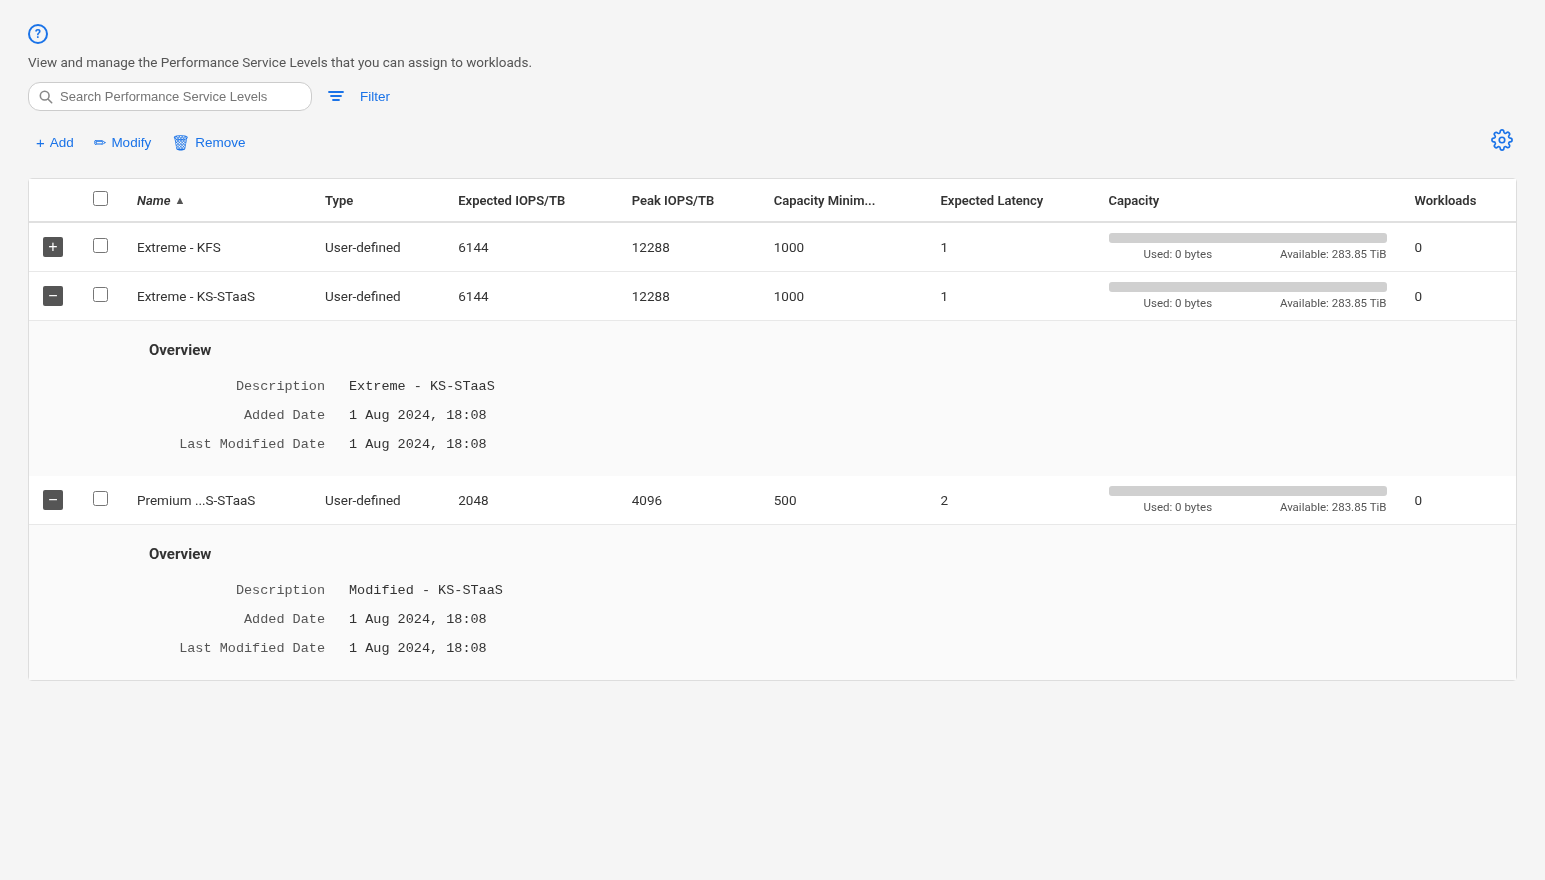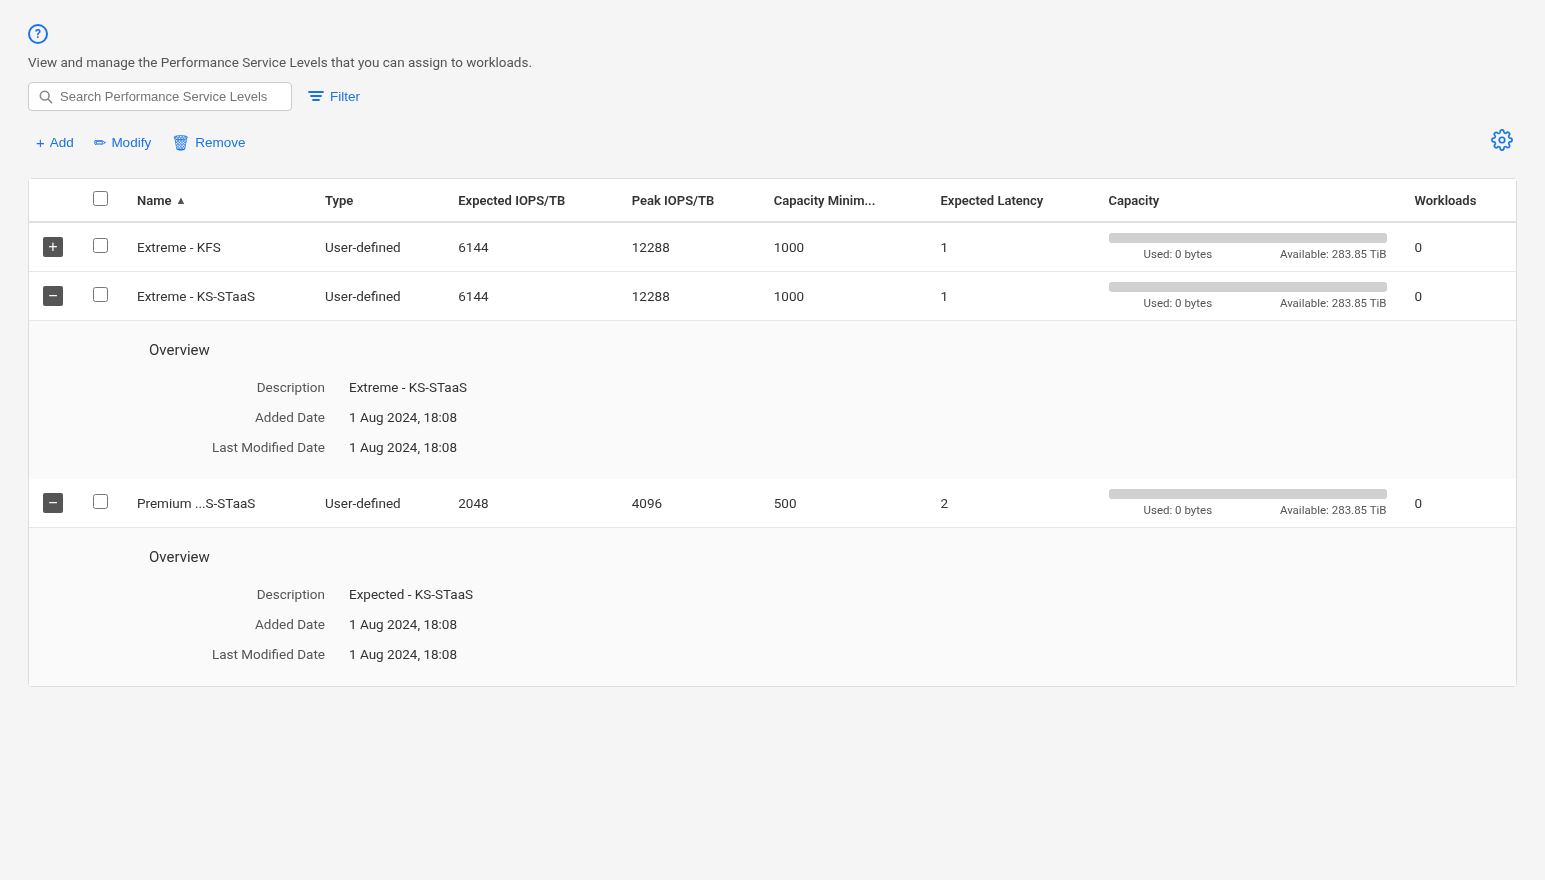--- a/index.html
+++ b/index.html
@@ -41,42 +41,42 @@
     .toolbar-top {
       display: flex;
       align-items: center;
       gap: 12px;
       margin-bottom: 14px;
     }
     .search-box {
       display: flex;
       align-items: center;
       border: 1px solid #ccc;
-      border-radius: 4px;
+      border-radius: 12px;
       padding: 6px 10px;
       background: #fff;
-      width: 264px;
+      width: 284px;
       gap: 7px;
     }
     .search-box input {
       border: none;
       outline: none;
       font-size: 13px;
       color: #888;
       width: 100%;
       background: transparent;
     }
     .search-icon-svg {
       color: #888;
       flex-shrink: 0;
     }
     .filter-btn {
       display: flex;
       align-items: center;
-      gap: 6px;
+      gap: 16px;
       color: #1a73e8;
       font-size: 13.5px;
       cursor: pointer;
       background: none;
       border: none;
       padding: 6px 4px;
     }
     .filter-icon {
       color: #1a73e8;
     }
@@ -134,20 +134,21 @@
       width: 46px;
       text-align: center;
     }
     thead th.col-expand {
       width: 40px;
     }
     thead th .col-header-content {
       display: flex;
       align-items: center;
       gap: 4px;
+      font-style: italic;
     }
     .sort-icon {
       color: #555;
       font-size: 11px;
     }
     tbody tr.data-row {
       border-bottom: 1px solid #e8e8e8;
     }
     tbody td {
       padding: 10px 14px;
@@ -198,29 +199,30 @@
     }
     .detail-row td {
       background: #fafafa;
       padding: 0;
     }
     .detail-content {
       padding: 20px 60px 24px 120px;
     }
     .detail-section-title {
       font-size: 15px;
-      font-weight: 400;
+      font-weight: 700;
       color: #333;
       margin-bottom: 20px;
     }
     .detail-grid {
       display: grid;
       grid-template-columns: 200px 1fr;
       row-gap: 14px;
       max-width: 600px;
+      font-family: Liberation Mono, monospace;
     }
     .detail-label {
       font-size: 13.5px;
       color: #555;
       text-align: right;
       padding-right: 24px;
     }
     .detail-value {
       font-size: 13.5px;
       color: #333;
@@ -395,21 +397,21 @@
       </div>
     </td>
     <td>0</td>
   </tr>
         <tr class="detail-row">
       <td colspan="10">
         <div class="detail-content">
           <div class="detail-section-title">Overview</div>
           <div class="detail-grid">
             <div class="detail-label">Description</div>
-            <div class="detail-value">Expected - KS-STaaS</div>
+            <div class="detail-value">Modified - KS-STaaS</div>
             <div class="detail-label">Added Date</div>
             <div class="detail-value">1 Aug 2024, 18:08</div>
             <div class="detail-label">Last Modified Date</div>
             <div class="detail-value">1 Aug 2024, 18:08</div>
           </div>
         </div>
       </td>
     </tr>
       </tbody>
   </table>

